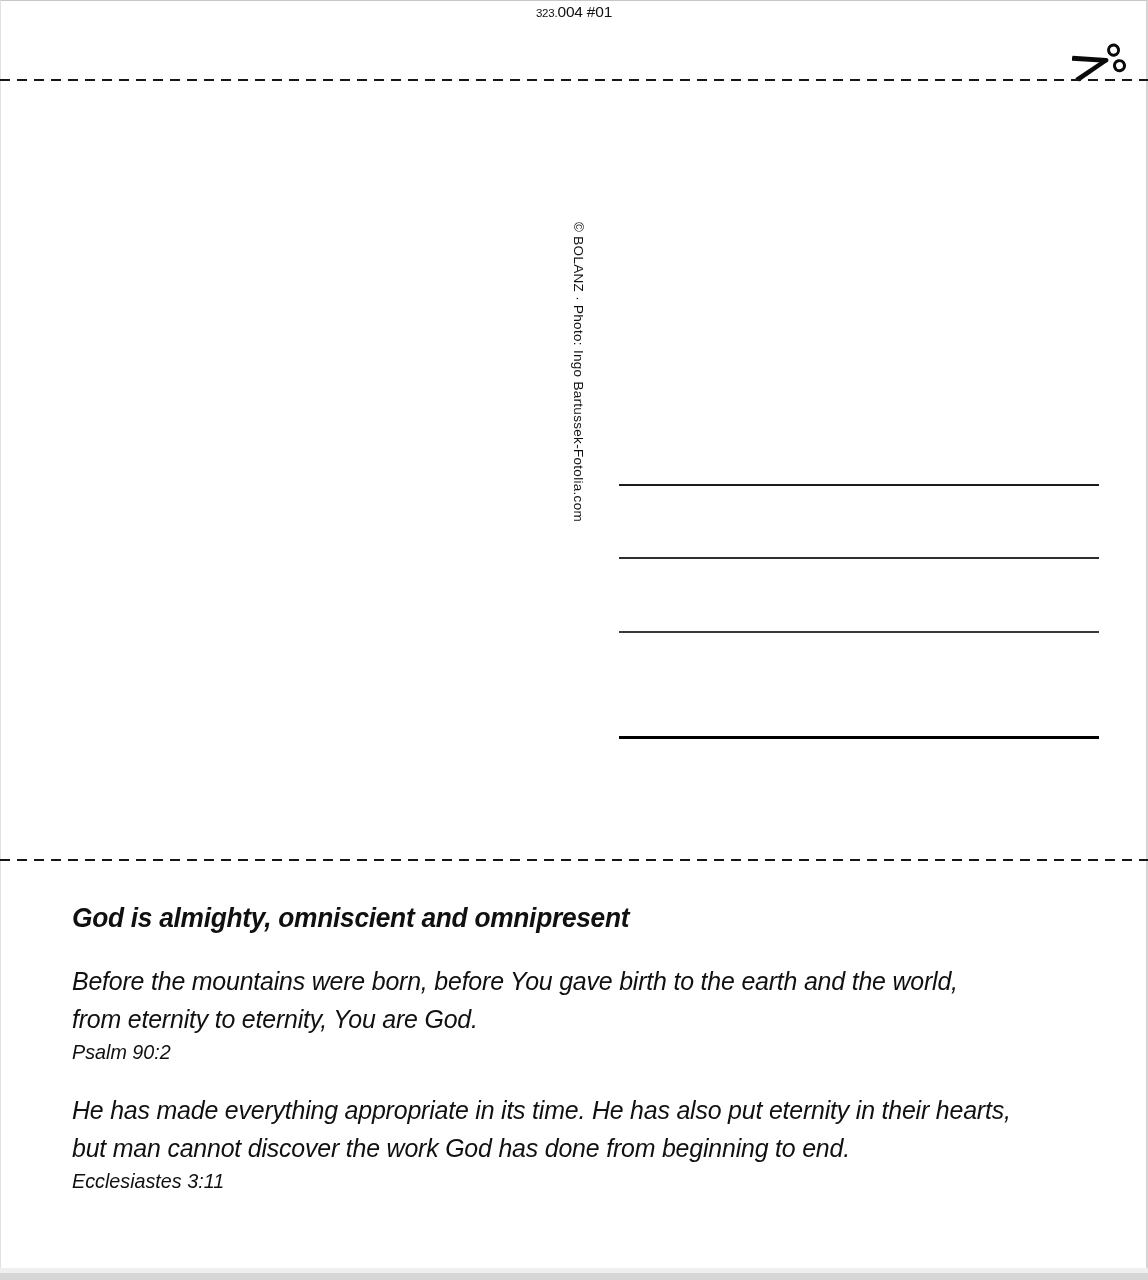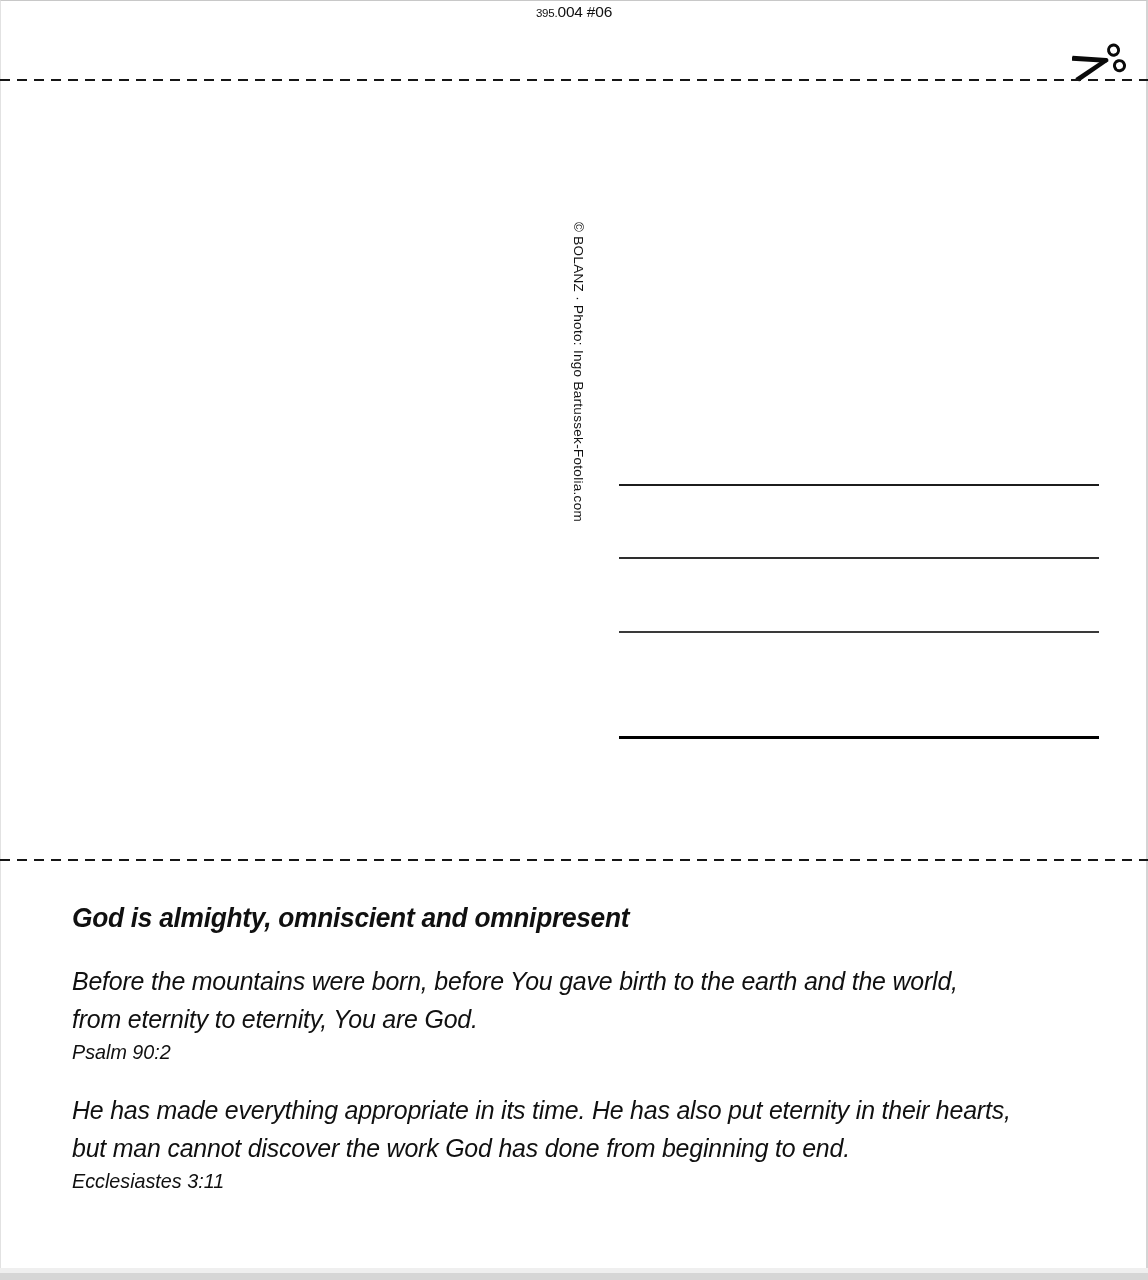--- a/index.html
+++ b/index.html
@@ -65,21 +65,21 @@
     font-style: italic;
   }
   .verse + .verse { margin-top: 26px; }
 </style>
 </head>
 <body>
 
 <div class="page-frame"></div>
 
 <div class="code-label">
-  <span class="code-prefix">395.</span><span class="code-main">004 #06</span>
+  <span class="code-prefix">323.</span><span class="code-main">004 #01</span>
 </div>
 
 <svg class="scissors-icon" width="54" height="40" viewBox="0 0 54 40" aria-hidden="true">
   <g transform="rotate(-14 27 20)">
     <polygon points="0,12 3,7.5 35,18 33.5,22.5" fill="#0a0a0a"></polygon>
     <polygon points="0,30 3,34 35,22 33.5,18" fill="#0a0a0a"></polygon>
     <circle cx="34.5" cy="20" r="2.2" fill="#0a0a0a"></circle>
     <circle cx="44" cy="12" r="5" fill="none" stroke="#0a0a0a" stroke-width="3"></circle>
     <circle cx="46" cy="28.5" r="5" fill="none" stroke="#0a0a0a" stroke-width="3"></circle>
   </g>

